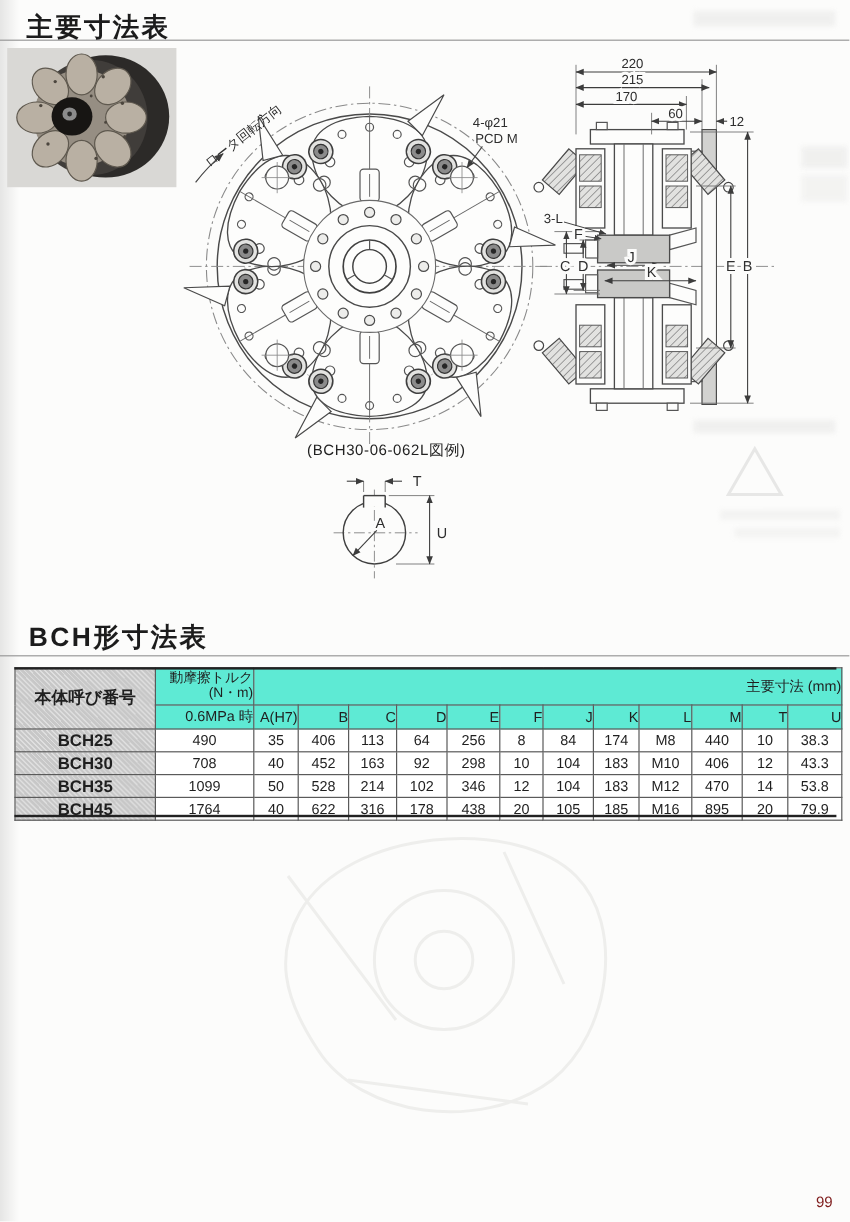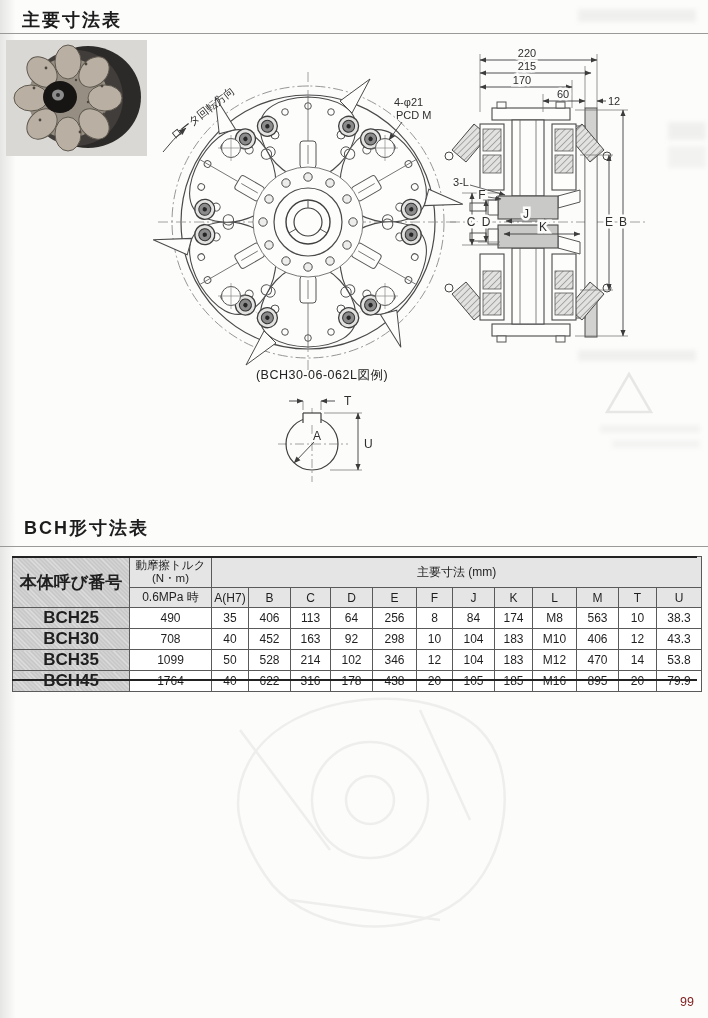--- a/index.html
+++ b/index.html
@@ -4,43 +4,43 @@
 <style>
   html,body{margin:0;padding:0;}
   body{
     width:708px;height:1018px;position:relative;overflow:hidden;
     background:#fcfcfb;
     font-family:"Liberation Sans","DejaVu Sans",sans-serif;
     color:#222;
   }
   .gutter{position:absolute;left:0;top:0;width:16px;height:1018px;
     background:linear-gradient(to right,rgba(0,0,0,.09),rgba(0,0,0,0));pointer-events:none;}
-  .heading{position:absolute;font-weight:bold;font-size:18px;letter-spacing:2px;color:#1c1c1c;}
+  .heading{position:absolute;font-weight:bold;font-size:22px;letter-spacing:2px;color:#1c1c1c;}
   #h-main{left:22px;top:8px;}
   #h-table{left:24px;top:516px;}
   .rule{position:absolute;left:0;width:708px;height:0;border-top:1.5px solid #9a9a9a;}
   #rule1{top:33px;}
   #rule2{top:546px;}
   
   .photo{position:absolute;left:6px;top:40px;width:141px;height:116px;background:#d9d8d5;}
   
   .drawsvg{position:absolute;left:0;top:0;width:708px;height:520px;pointer-events:none;}
   .dimtxt{font-size:11px;fill:#2e2e2e;}
   .lbl{font-size:12px;fill:#2e2e2e;}
   .halo{paint-order:stroke;stroke:#fcfcfb;stroke-width:5px;}
   .cap{font-size:12.5px;fill:#222;letter-spacing:.5px;}
   
   .spec{position:absolute;left:12px;top:556px;width:685px;border-collapse:collapse;table-layout:fixed;
     font-size:12px;}
   .spec td{border:1px solid #5a5a5a;text-align:center;vertical-align:middle;padding:0;
     height:18px;background:#fff;color:#1f1f1f;}
   .spec .hatch{background:#c7c7c7;
     background-image:repeating-linear-gradient(45deg,rgba(255,255,255,.45) 0 1px,rgba(0,0,0,0) 1px 3px);}
-  .spec .hdr{background:#e5e5e5;}
-  .spec .model{font-weight:bold;font-size:17px;}
+  .spec .hdr{background:#5eead4;text-align:right;}
+  .spec .model{font-weight:bold;font-size:14px;}
   .spec tr.r1 td{height:30px;}
   .spec tr.r2 td{height:19px;}
   .tline{position:absolute;left:12px;width:685px;border-top:2px solid #222;height:0;}
   .small2{font-size:11.5px;line-height:13px;}
   
   .ghost{position:absolute;background:#ededec;filter:blur(2px);opacity:.8;pointer-events:none;}
   .pageno{position:absolute;left:680px;top:995px;font-size:12.5px;color:#7f1d1d;}
 </style>
 </head>
 <body>
@@ -380,21 +380,21 @@
     <td>490</td>
     <td>35</td>
     <td>406</td>
     <td>113</td>
     <td>64</td>
     <td>256</td>
     <td>8</td>
     <td>84</td>
     <td>174</td>
     <td>M8</td>
-    <td>563</td>
+    <td>440</td>
     <td>10</td>
     <td>38.3</td>
   </tr>
   <tr>
     <td class="hatch model">BCH30</td>
     <td>708</td>
     <td>40</td>
     <td>452</td>
     <td>163</td>
     <td>92</td>

